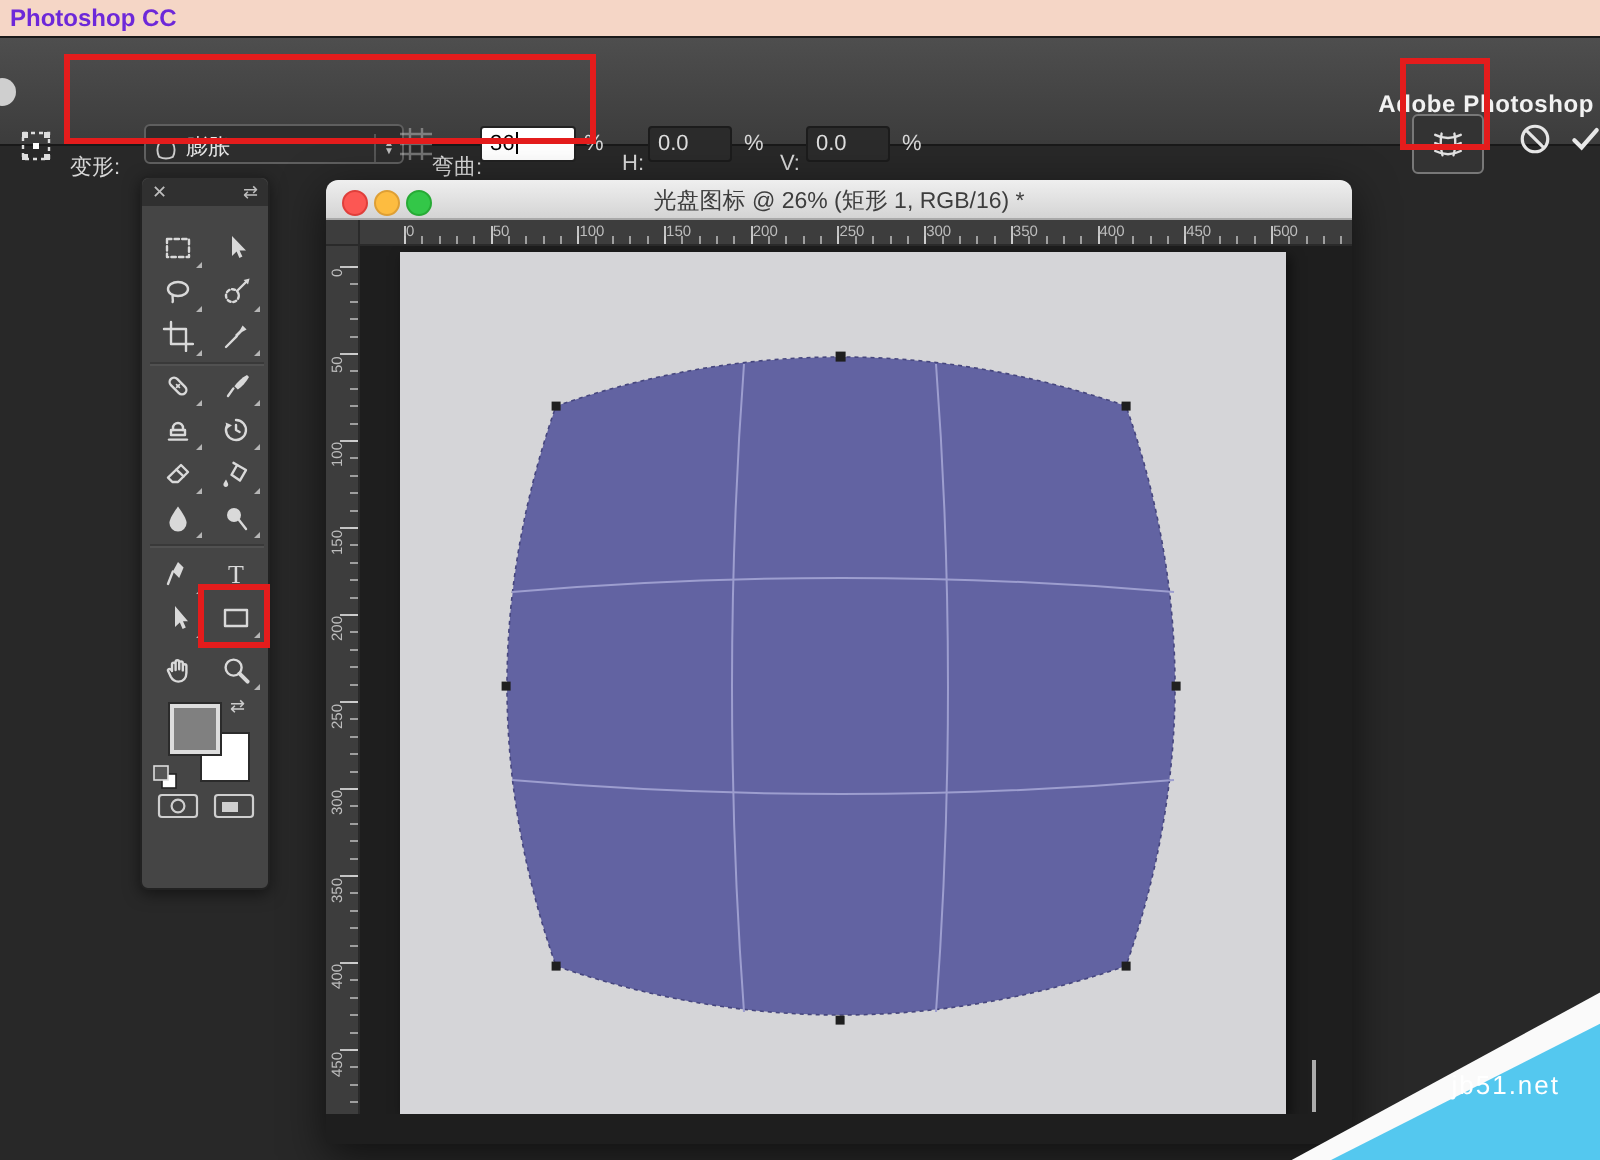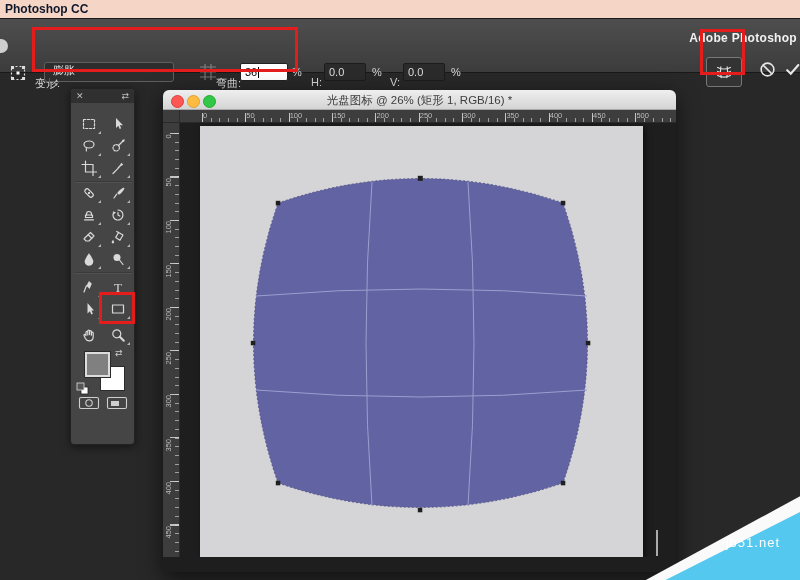--- a/index.html
+++ b/index.html
@@ -3,43 +3,43 @@
 <meta charset="utf-8">
 <style>
   html,body{margin:0;padding:0;background:#111;}
   #screen{position:relative;width:800px;height:580px;overflow:hidden;
     background:#282828;font-family:"Liberation Sans","DejaVu Sans",sans-serif;
     -webkit-font-smoothing:antialiased;}
   .abs{position:absolute;}
 
   
   .menubar{left:0;top:0;width:800px;height:18px;background:#f5d6c6;display:flex;align-items:center;
-    font-size:12px;color:#0f172a;padding-left:5px;box-sizing:border-box;}
+    font-size:12px;color:#6d28d9;padding-left:5px;box-sizing:border-box;}
   .menubar .appname{font-weight:bold;margin-right:18px;}
   .menu-items{display:flex;gap:22px;}
   .menu-item{white-space:nowrap;cursor:default;}
 
   
   .optionsbar{left:0;top:18px;width:800px;height:55px;
     background:linear-gradient(#4e4e4e,#3c3c3c);border-top:1px solid #1a1a1a;border-bottom:1px solid #191919;box-sizing:border-box;}
   .ob-label{position:absolute;font-size:11px;color:#d8d8d8;top:47px;margin-top:10px;}
   .ob-pct{position:absolute;font-size:11px;color:#d8d8d8;top:47px;}
   .corner-circle{left:-6px;top:20px;width:14px;height:14px;border-radius:50%;background:#cfcfcf;}
   .preset-icon{left:8px;top:44px;width:20px;height:20px;}
-  .dropdown{left:44px;top:43px;width:130px;height:20px;background:#2d2d2d;border:1px solid #5f5f5f;
-    border-radius:3px;display:flex;align-items:flex-start;font-size:11px;color:#e6e6e6;box-sizing:border-box;padding:0 4px;flex-direction:column;}
+  .dropdown{left:72px;top:43px;width:130px;height:20px;background:#2d2d2d;border:1px solid #5f5f5f;
+    border-radius:3px;display:flex;align-items:flex-end;font-size:11px;color:#e6e6e6;box-sizing:border-box;padding:0 4px;}
   .dropdown .dd-text{flex:1;margin-left:4px;}
   .stepper{font-size:5px;line-height:4px;color:#bbb;text-align:center;border-left:1px solid #555;padding-left:4px;height:14px;display:flex;flex-direction:column;justify-content:center;}
   .warp-orient{left:196px;top:42px;width:24px;height:22px;opacity:.45;}
   .bend-input{left:240px;top:44px;width:48px;height:18px;background:#fff;border:1px solid #222;border-radius:2px;
     font-size:11px;color:#000;box-sizing:border-box;padding:2px 0 0 4px;}
   .caret{display:inline-block;width:1px;height:11px;background:#000;vertical-align:-2px;margin-left:1px;}
   .dark-input{top:44px;width:42px;height:18px;background:#2b2b2b;border:1px solid #1c1c1c;border-radius:2px;
     font-size:11px;color:#ddd;box-sizing:border-box;padding:2px 0 0 4px;}
-  .brand{right:3px;top:12px;font-size:12px;font-weight:600;color:#f2f2f2;letter-spacing:.3px;}
+  .brand{right:3px;top:26px;font-size:12px;font-weight:600;color:#f2f2f2;letter-spacing:.3px;}
   .warp-toggle{left:706px;top:38px;width:34px;height:28px;background:#333;border:1px solid #787878;border-radius:3px;
     display:flex;align-items:center;justify-content:center;}
   .ob-icon-btn{top:40px;width:20px;height:20px;display:flex;align-items:center;justify-content:center;}
 
   
   .redbox{border:3px solid var(--red);box-sizing:border-box;z-index:40;}
 
   
   .toolpanel{left:70px;top:88px;width:65px;height:357px;background:#454545;border:1px solid #222;
     border-radius:4px;box-shadow:0 2px 8px rgba(0,0,0,.5);box-sizing:border-box;}

